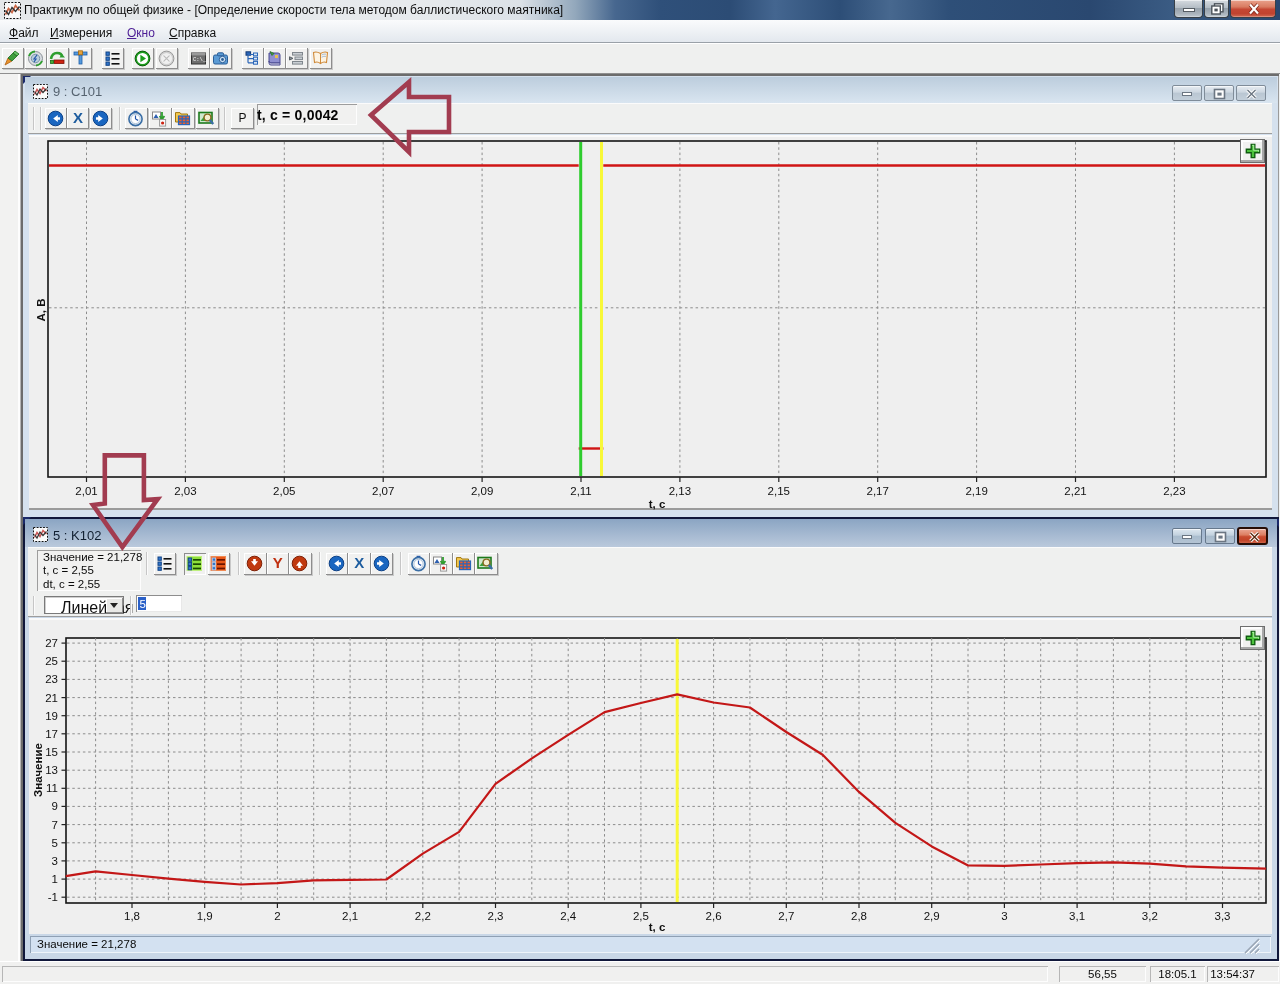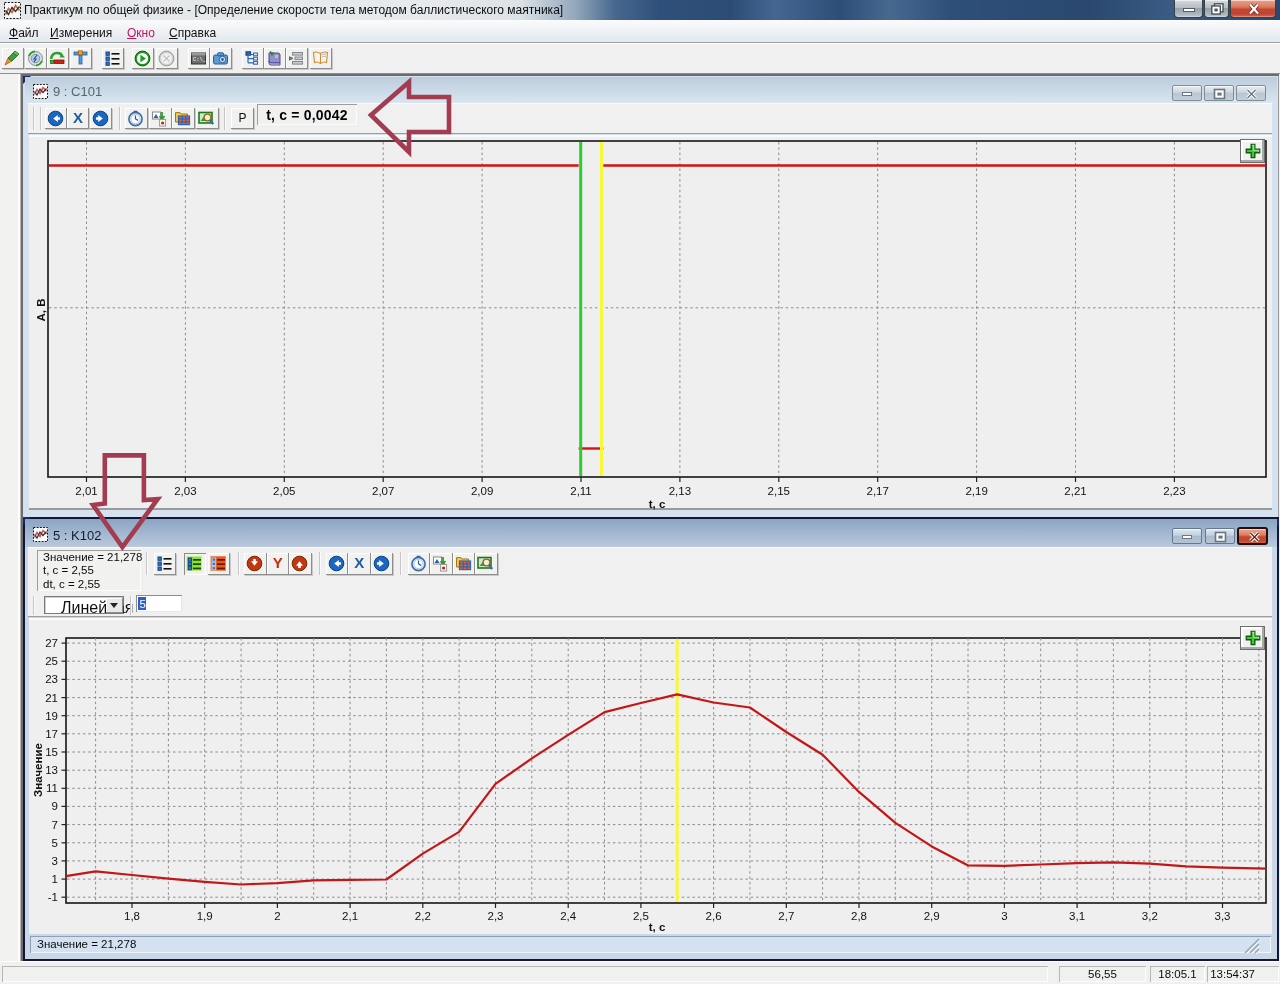--- a/index.html
+++ b/index.html
@@ -30,21 +30,21 @@
   </div>
 <div class="abs" style="left:1230px;top:0;width:46px;height:18px;background:linear-gradient(#e9a18b 0%,#d97c62 40%,#c54733 55%,#c04330 80%,#d26a52 100%);border:1px solid #384048;border-top:none;border-radius:0 0 4px 4px;box-shadow:inset 0 1px 0 rgba(255,255,255,.55),inset 0 -1px 0 rgba(255,255,255,.25)">
     <svg style="left:15px;top:3px" width="16" height="12" viewBox="0 0 16 12">
       <path d="M4,1.5 L12,10.5 M12,1.5 L4,10.5" stroke="#7d2315" stroke-width="3.6"></path>
       <path d="M4,1.5 L12,10.5 M12,1.5 L4,10.5" stroke="#fdfdfd" stroke-width="2.2"></path>
     </svg>
   </div>
 <div class="abs" style="left:0;top:20px;width:1280px;height:23px;background:linear-gradient(#fafbfc,#e3e8ee);border-bottom:1px solid #9aa1a8"></div>
 <div class="abs" style="top:26px;left:9px;font-size:12px;color:#111"><u>Ф</u>айл</div>
 <div class="abs" style="top:26px;left:50px;font-size:12px;color:#111"><u>И</u>змерения</div>
-<div class="abs" style="top:26px;left:127px;font-size:12px;color:#be185d"><u>О</u>кно</div>
+<div class="abs" style="top:26px;left:127px;font-size:12px;color:#4c1d95"><u>О</u>кно</div>
 <div class="abs" style="top:26px;left:169px;font-size:12px;color:#111"><u>С</u>правка</div>
 <div class="abs" style="left:0;top:43px;width:1280px;height:31px;background:#eff0ef;border-bottom:1px solid #8f8f8f;box-shadow:inset 0 1px 0 #fff"></div>
 <div class="b3" style="left:2px;top:48px;width:22px;height:21px">
     <svg style="left:2px;top:2px" width="17" height="17" viewBox="0 0 17 17">
       <path d="M1,15 L4,8 L8,11 Z" fill="#e8922a" stroke="#b06010" stroke-width="0.8"></path>
       <path d="M4,8 L9,3 L13,6 L8,11 Z" fill="#3f9e3f" stroke="#1c6b1c" stroke-width="0.8"></path>
       <path d="M9,3 L11,1 L15,4 L13,6 Z" fill="#63c063" stroke="#1c6b1c" stroke-width="0.8"></path>
     </svg>
   </div>
 <div class="b3" style="left:24.5px;top:48px;width:22px;height:21px">
@@ -221,21 +221,21 @@
       <rect x="1" y="2.5" width="13" height="10.5" fill="#cfe8cf" stroke="#1c7a1c" stroke-width="1.6"></rect>
       <path d="M2.5,11 L6,6.5 L9,11 Z" fill="#3aa03a"></path>
       <circle cx="9.5" cy="7.5" r="3.4" fill="#f5edcf" stroke="#8a6a20" stroke-width="1.4"></circle>
       <path d="M11.8,10 L15.2,14 " stroke="#3a6ea5" stroke-width="2.4"></path>
     </svg>
   </div>
 <div class="b3" style="left:231px;top:108px;width:23px;height:21px">
     <div class="abs" style="left:0;top:3px;width:100%;text-align:center;font-size:12px;color:#111">P</div>
   </div>
 <div class="abs" style="left:257px;top:104px;width:100px;height:21px;background:#f1f1f0;box-shadow:inset 1px 1px 0 #9d9d9d,inset -1px -1px 0 #fdfdfd"></div>
-<div class="abs" style="left:257px;top:107px;width:100px;text-align:center;font-size:14px;font-weight:bold;color:#050505;letter-spacing:0.2px">t, c = 0,0042</div>
+<div class="abs" style="left:257px;top:107px;width:100px;text-align:left;font-size:14px;font-weight:bold;color:#050505;letter-spacing:0.2px">t, c = 0,0042</div>
 <svg style="left:29px;top:135px" width="1243" height="375" viewBox="0 0 1243 375">
     <rect x="0" y="0" width="1243" height="375" fill="#efefef"></rect>
     <rect x="0" y="0" width="1243" height="2" fill="#fafafa"></rect>
     <rect x="0" y="373" width="1243" height="2" fill="#9b9b9b"></rect>
     <rect x="19" y="6" width="1218" height="336" fill="#efefef" stroke="#141414" stroke-width="1.6"></rect>
     <line x1="57.5" y1="7" x2="57.5" y2="341" stroke="#8c8c8c" stroke-width="1" stroke-dasharray="2.5 2.8"></line>
     <line x1="57.5" y1="342" x2="57.5" y2="347" stroke="#222" stroke-width="1.2"></line>
     <text x="57.5" y="360" font-size="11.5" fill="#111" text-anchor="middle" font-family="Liberation Sans">2,01</text>
     <line x1="156.4" y1="7" x2="156.4" y2="341" stroke="#8c8c8c" stroke-width="1" stroke-dasharray="2.5 2.8"></line>
     <line x1="156.4" y1="342" x2="156.4" y2="347" stroke="#222" stroke-width="1.2"></line>

